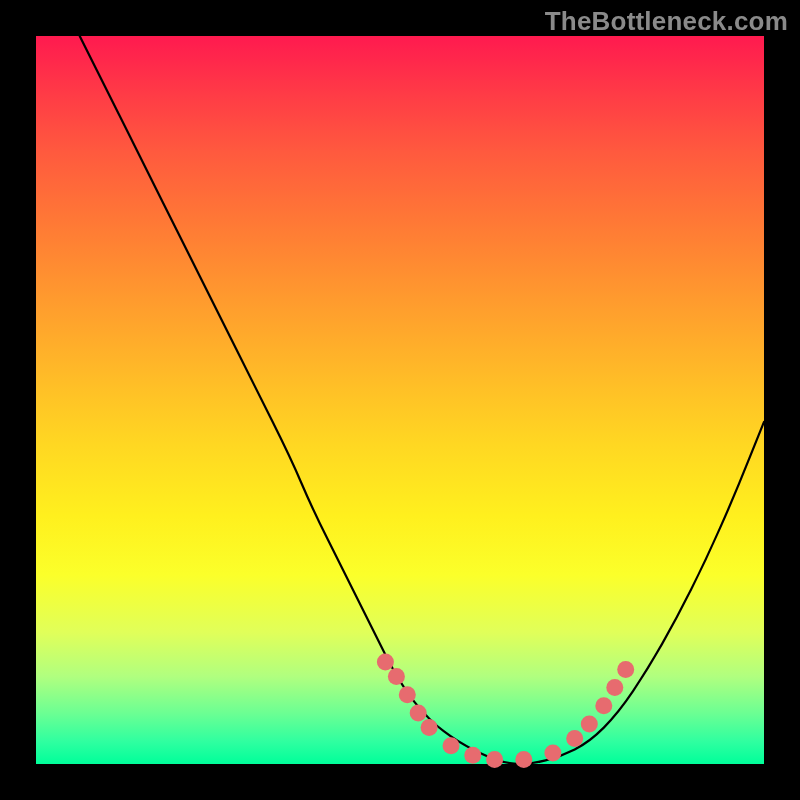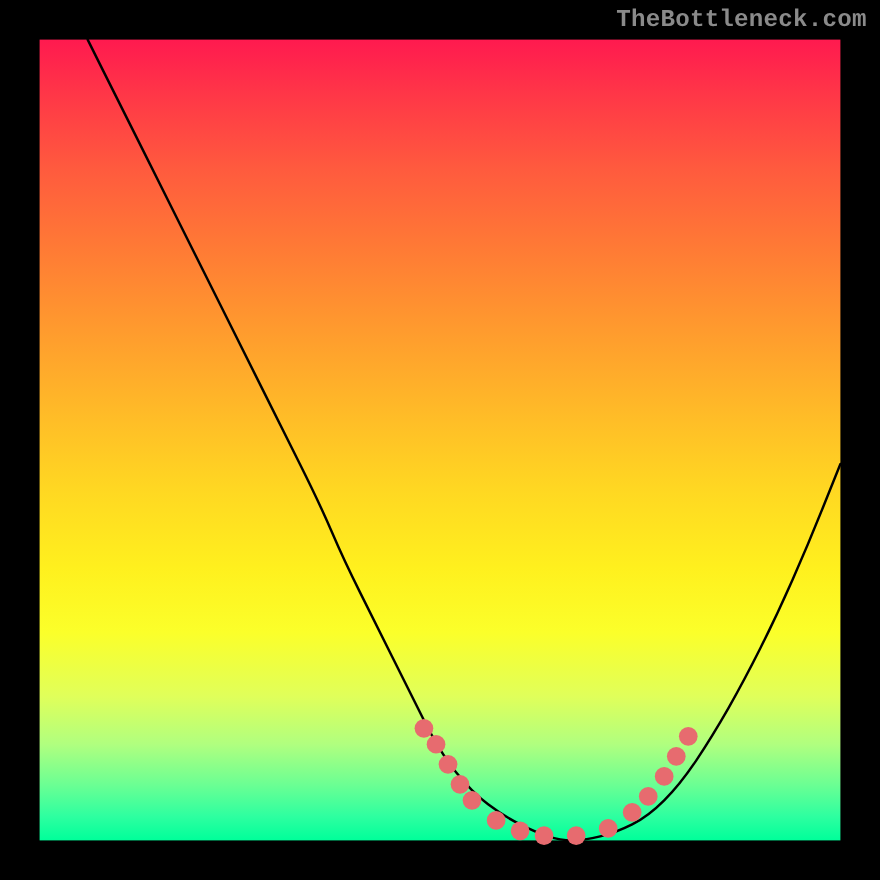--- a/index.html
+++ b/index.html
@@ -30,22 +30,22 @@
       #b0ff7f 88%,
       #6cff93 93%,
       #2effa0 97%,
       #00ff9a 100%
     );
   }
   .watermark {
     position: absolute;
     top: 6px;
     right: 12px;
-    font-family: Liberation Mono, monospace;
-    font-size: 22px;
+    font-family: Liberation Sans, sans-serif;
+    font-size: 26px;
     font-weight: 600;
     color: #8a8a8a;
     letter-spacing: 0.2px;
   }
   svg.curve {
     position: absolute;
     left: 0;
     top: 0;
     width: 728px;
     height: 728px;

